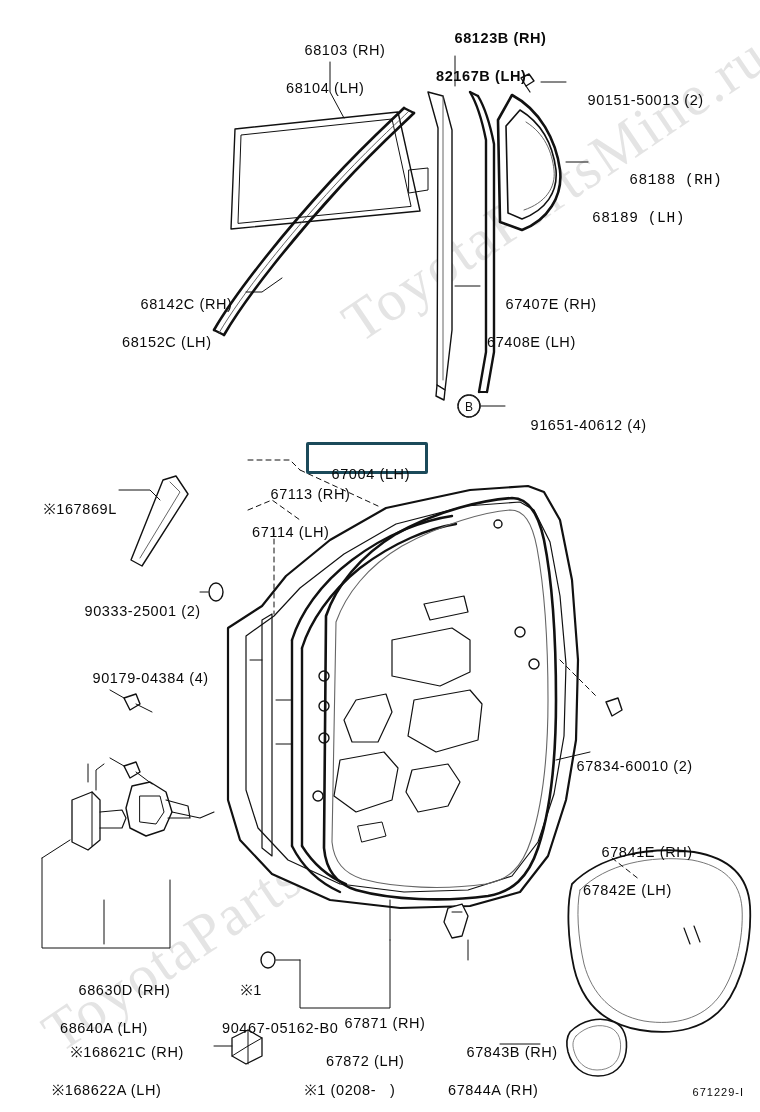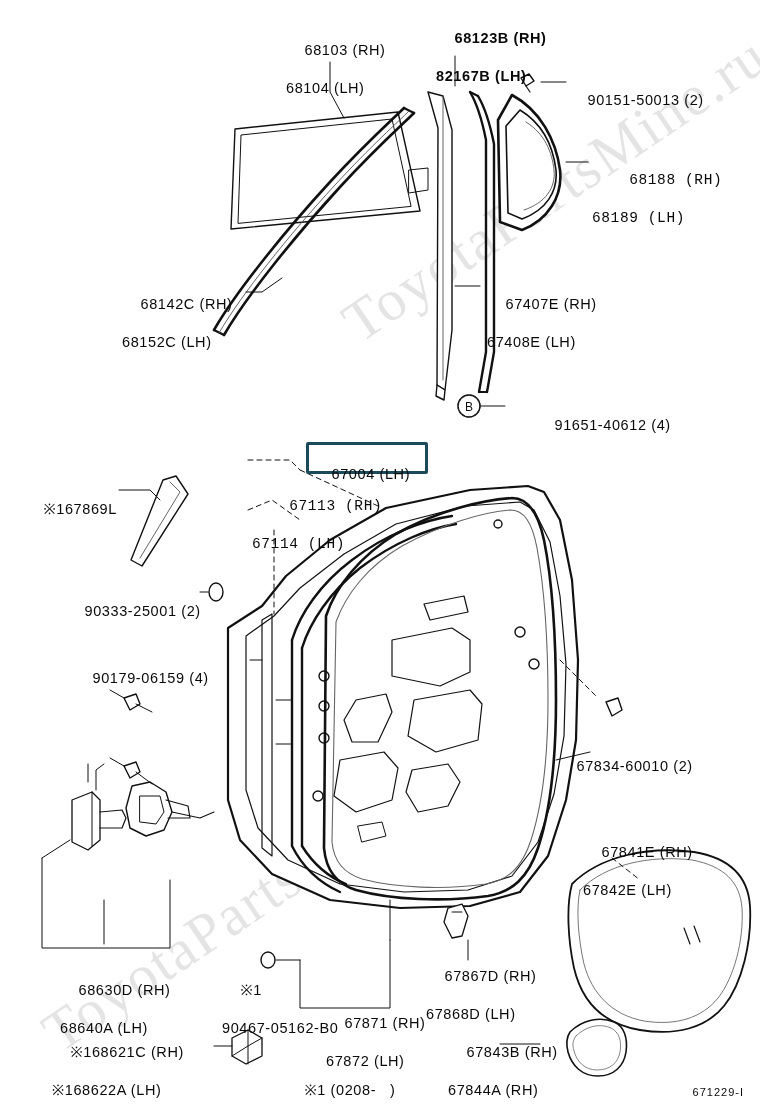--- a/index.html
+++ b/index.html
@@ -232,44 +232,44 @@
   <div class="lbl" style="left:122px;top:276px;">
     <span>68142C (RH)</span>
     <span class="l2">68152C (LH)</span>
   </div>
 
   <div class="lbl" style="left:487px;top:276px;">
     <span>67407E (RH)</span>
     <span class="l2">67408E (LH)</span>
   </div>
 
-  <div class="lbl" style="left:536px;top:397px;">
+  <div class="lbl" style="left:512px;top:397px;">
     <span>91651-40612 (4)</span>
   </div>
 
   <div class="highlight-box" style="left:306px;top:442px;width:116px;height:26px;"></div>
   <div class="lbl" style="left:313px;top:446px;">
     <span>67004 (LH)</span>
   </div>
 
-  <div class="lbl" style="left:252px;top:478px;font-family:Liberation Mono, monospace;">
+  <div class="lbl" style="left:252px;top:466px;">
     <span>67113 (RH)</span>
     <span class="l2">67114 (LH)</span>
   </div>
 
   <div class="lbl" style="left:25px;top:481px;">
     <span>※167869L</span>
   </div>
 
   <div class="lbl" style="left:66px;top:583px;">
     <span>90333-25001 (2)</span>
   </div>
 
   <div class="lbl" style="left:74px;top:650px;">
-    <span>90179-06159 (4)</span>
+    <span>90179-04384 (4)</span>
   </div>
 
 
   <div class="lbl" style="left:558px;top:738px;">
     <span>67834-60010 (2)</span>
   </div>
 
   <div class="lbl" style="left:583px;top:824px;">
     <span>67841E (RH)</span>
     <span class="l2">67842E (LH)</span>
@@ -278,24 +278,20 @@
   <div class="lbl" style="left:60px;top:962px;">
     <span>68630D (RH)</span>
     <span class="l2">68640A (LH)</span>
   </div>
 
   <div class="lbl" style="left:222px;top:962px;">
     <span>※1</span>
     <span class="l2">90467-05162-B0</span>
   </div>
 
-  <div class="lbl" style="left:426px;top:948px;">
-    <span>67867D (RH)</span>
-    <span class="l2">67868D (LH)</span>
-  </div>
 
   <div class="lbl" style="left:326px;top:995px;">
     <span>67871 (RH)</span>
     <span class="l2">67872 (LH)</span>
   </div>
 
   <div class="lbl" style="left:52px;top:1024px;">
     <span>※168621C (RH)</span>
     <span class="l2">※168622A (LH)</span>
   </div>

